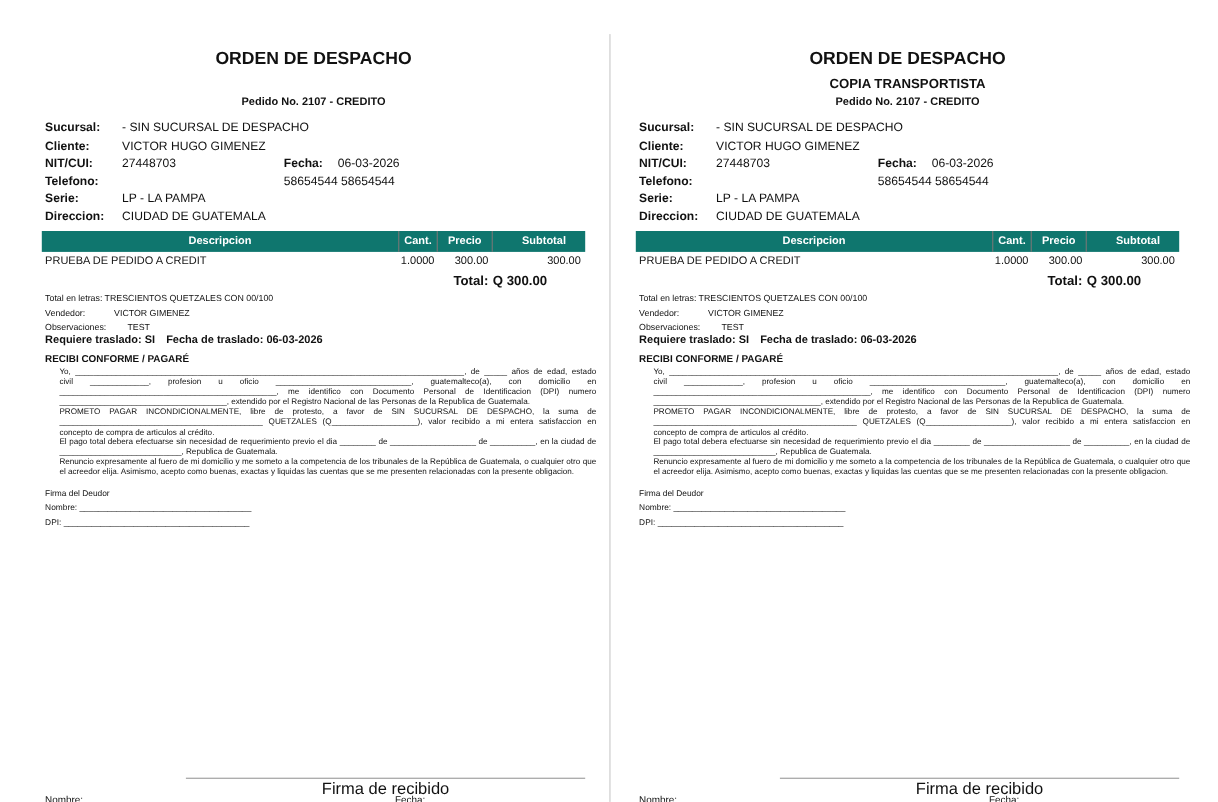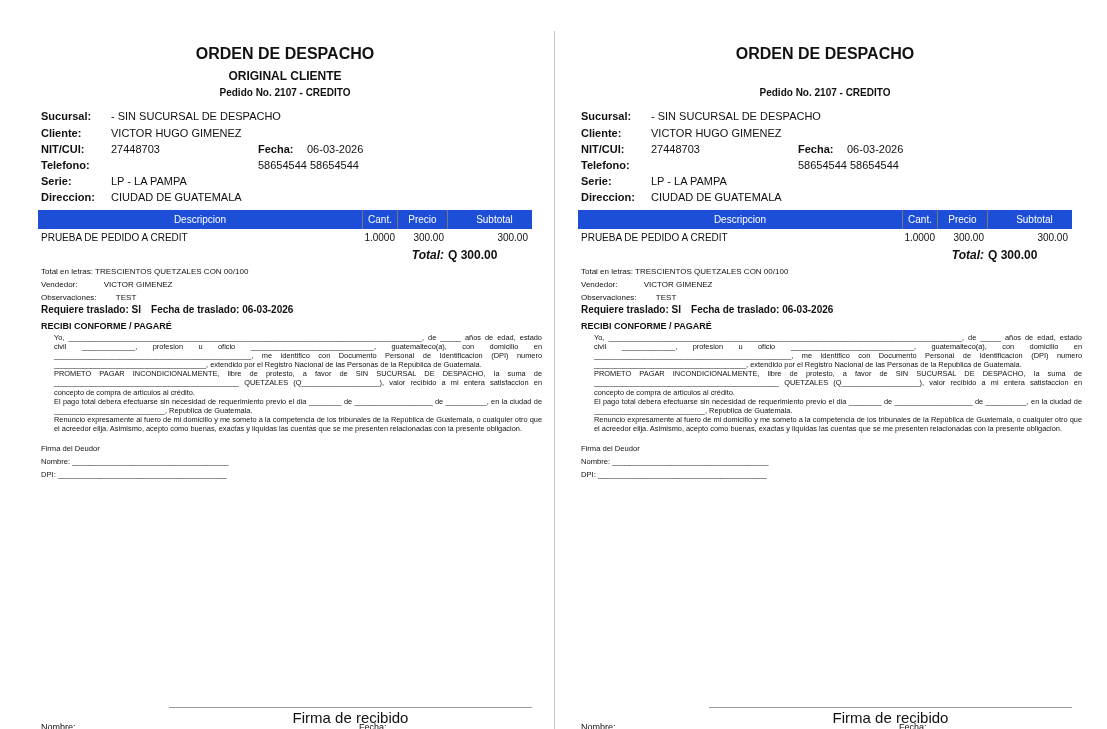--- a/index.html
+++ b/index.html
@@ -11,54 +11,53 @@
     .page.right { left: 578px; }
     .title { position: absolute; top: 45px; left: 0; width: 100%; text-align: center; font-weight: bold; font-size: 16px; }
     .subtitle { position: absolute; top: 69px; left: 0; width: 100%; text-align: center; font-weight: bold; font-size: 12px; }
     .pedido { position: absolute; top: 87px; left: 0; width: 100%; text-align: center; font-weight: bold; font-size: 10px; }
     .info-row { position: absolute; left: 3px; font-size: 11px; height: 15px; line-height: 15px; white-space: nowrap; }
     .info-row .lbl { position: absolute; left: 0; font-weight: bold; }
     .info-row .val { position: absolute; left: 70px; }
     .info-row .lbl2 { position: absolute; left: 217px; font-weight: bold; }
     .info-row .val2 { position: absolute; left: 266px; }
     .info-row .val3 { position: absolute; left: 217px; }
-    .thead { position: absolute; top: 210px; left: 0; width: 494px; height: 19px; background: #1d4ed8; color: #fff; font-weight: normal; font-size: 10px; }
+    .thead { position: absolute; top: 210px; left: 0; width: 494px; height: 19px; background: #0f766e; color: #fff; font-weight: bold; font-size: 10px; }
     .thead div { position: absolute; top: 0; height: 19px; line-height: 19px; text-align: center; }
     .thead .c1 { left: 0; width: 324px; }
     .thead .c2 { left: 324px; width: 35px; border-left: 1px solid #777; }
     .thead .c3 { left: 359px; width: 50px; border-left: 1px solid #777; }
     .thead .c4 { left: 409px; width: 94px; border-left: 1px solid #777; }
     .trow { position: absolute; top: 231px; left: 0; width: 494px; height: 14px; font-size: 10px; line-height: 14px; }
     .trow .d { position: absolute; left: 3px; text-align: center; }
     .trow .q { position: absolute; left: 321px; width: 36px; text-align: right; }
     .trow .p { position: absolute; left: 360px; width: 46px; text-align: right; }
     .trow .s { position: absolute; left: 420px; width: 70px; text-align: right; }
     .total-row { position: absolute; top: 247px; left: 0; width: 494px; height: 16px; font-weight: bold; font-size: 12px; line-height: 16px; }
-    .total-row .tl { position: absolute; left: 340px; width: 66px; text-align: right; font-style: italic; }
+    .total-row .tl { position: absolute; left: 340px; width: 66px; text-align: right; }
     .total-row .tv { position: absolute; left: 410px; width: 80px; }
     .small { position: absolute; left: 3px; font-size: 8px; line-height: 11px; white-space: nowrap; }
     .small .sv { margin-left: 6px; }
     .bold-line { position: absolute; left: 3px; font-size: 10px; font-weight: bold; white-space: nowrap; }
     .bold-line .gap { display: inline-block; width: 10px; }
     .pagare { position: absolute; left: 16px; top: 333px; width: 488px; font-size: 7.4px; line-height: 9.1px; text-align: justify; color: #111; }
     .pagare p { margin: 0; }
     .sig { position: absolute; left: 3px; font-size: 7.6px; line-height: 10px; white-space: nowrap; }
     .firma-line { position: absolute; top: 707px; left: 131px; width: 363px; height: 1px; background: #9a9a9a; }
     .firma-lbl { position: absolute; top: 709px; left: 131px; width: 363px; text-align: center; font-size: 15px; }
     .foot-nombre { position: absolute; top: 722px; left: 3px; font-size: 9px; }
     .foot-fecha { position: absolute; top: 722px; left: 321px; font-size: 9px; }
   </style>
 </head>
 <body>
 
 <div class="divider"></div>
 
 <div class="page left">
   <div class="title">ORDEN DE DESPACHO</div>
-  <div class="subtitle">ORIGINAL CLIENTE</div>
   <div class="pedido">Pedido No. 2107 - CREDITO</div>
 
   <div class="info-row" style="top:109px">
     <span class="lbl">Sucursal:</span>
     <span class="val">- SIN SUCURSAL DE DESPACHO</span>
   </div>
   <div class="info-row" style="top:126px">
     <span class="lbl">Cliente:</span>
     <span class="val">VICTOR HUGO GIMENEZ</span>
   </div>
@@ -126,20 +125,21 @@
   <div class="sig" style="top:470px">DPI: ________________________________________</div>
 
   <div class="firma-line"></div>
   <div class="firma-lbl">Firma de recibido</div>
   <div class="foot-nombre">Nombre:</div>
   <div class="foot-fecha">Fecha:</div>
 </div>
 
 <div class="page right">
   <div class="title">ORDEN DE DESPACHO</div>
+  <div class="subtitle">COPIA TRANSPORTISTA</div>
   <div class="pedido">Pedido No. 2107 - CREDITO</div>
 
   <div class="info-row" style="top:109px">
     <span class="lbl">Sucursal:</span>
     <span class="val">- SIN SUCURSAL DE DESPACHO</span>
   </div>
   <div class="info-row" style="top:126px">
     <span class="lbl">Cliente:</span>
     <span class="val">VICTOR HUGO GIMENEZ</span>
   </div>

